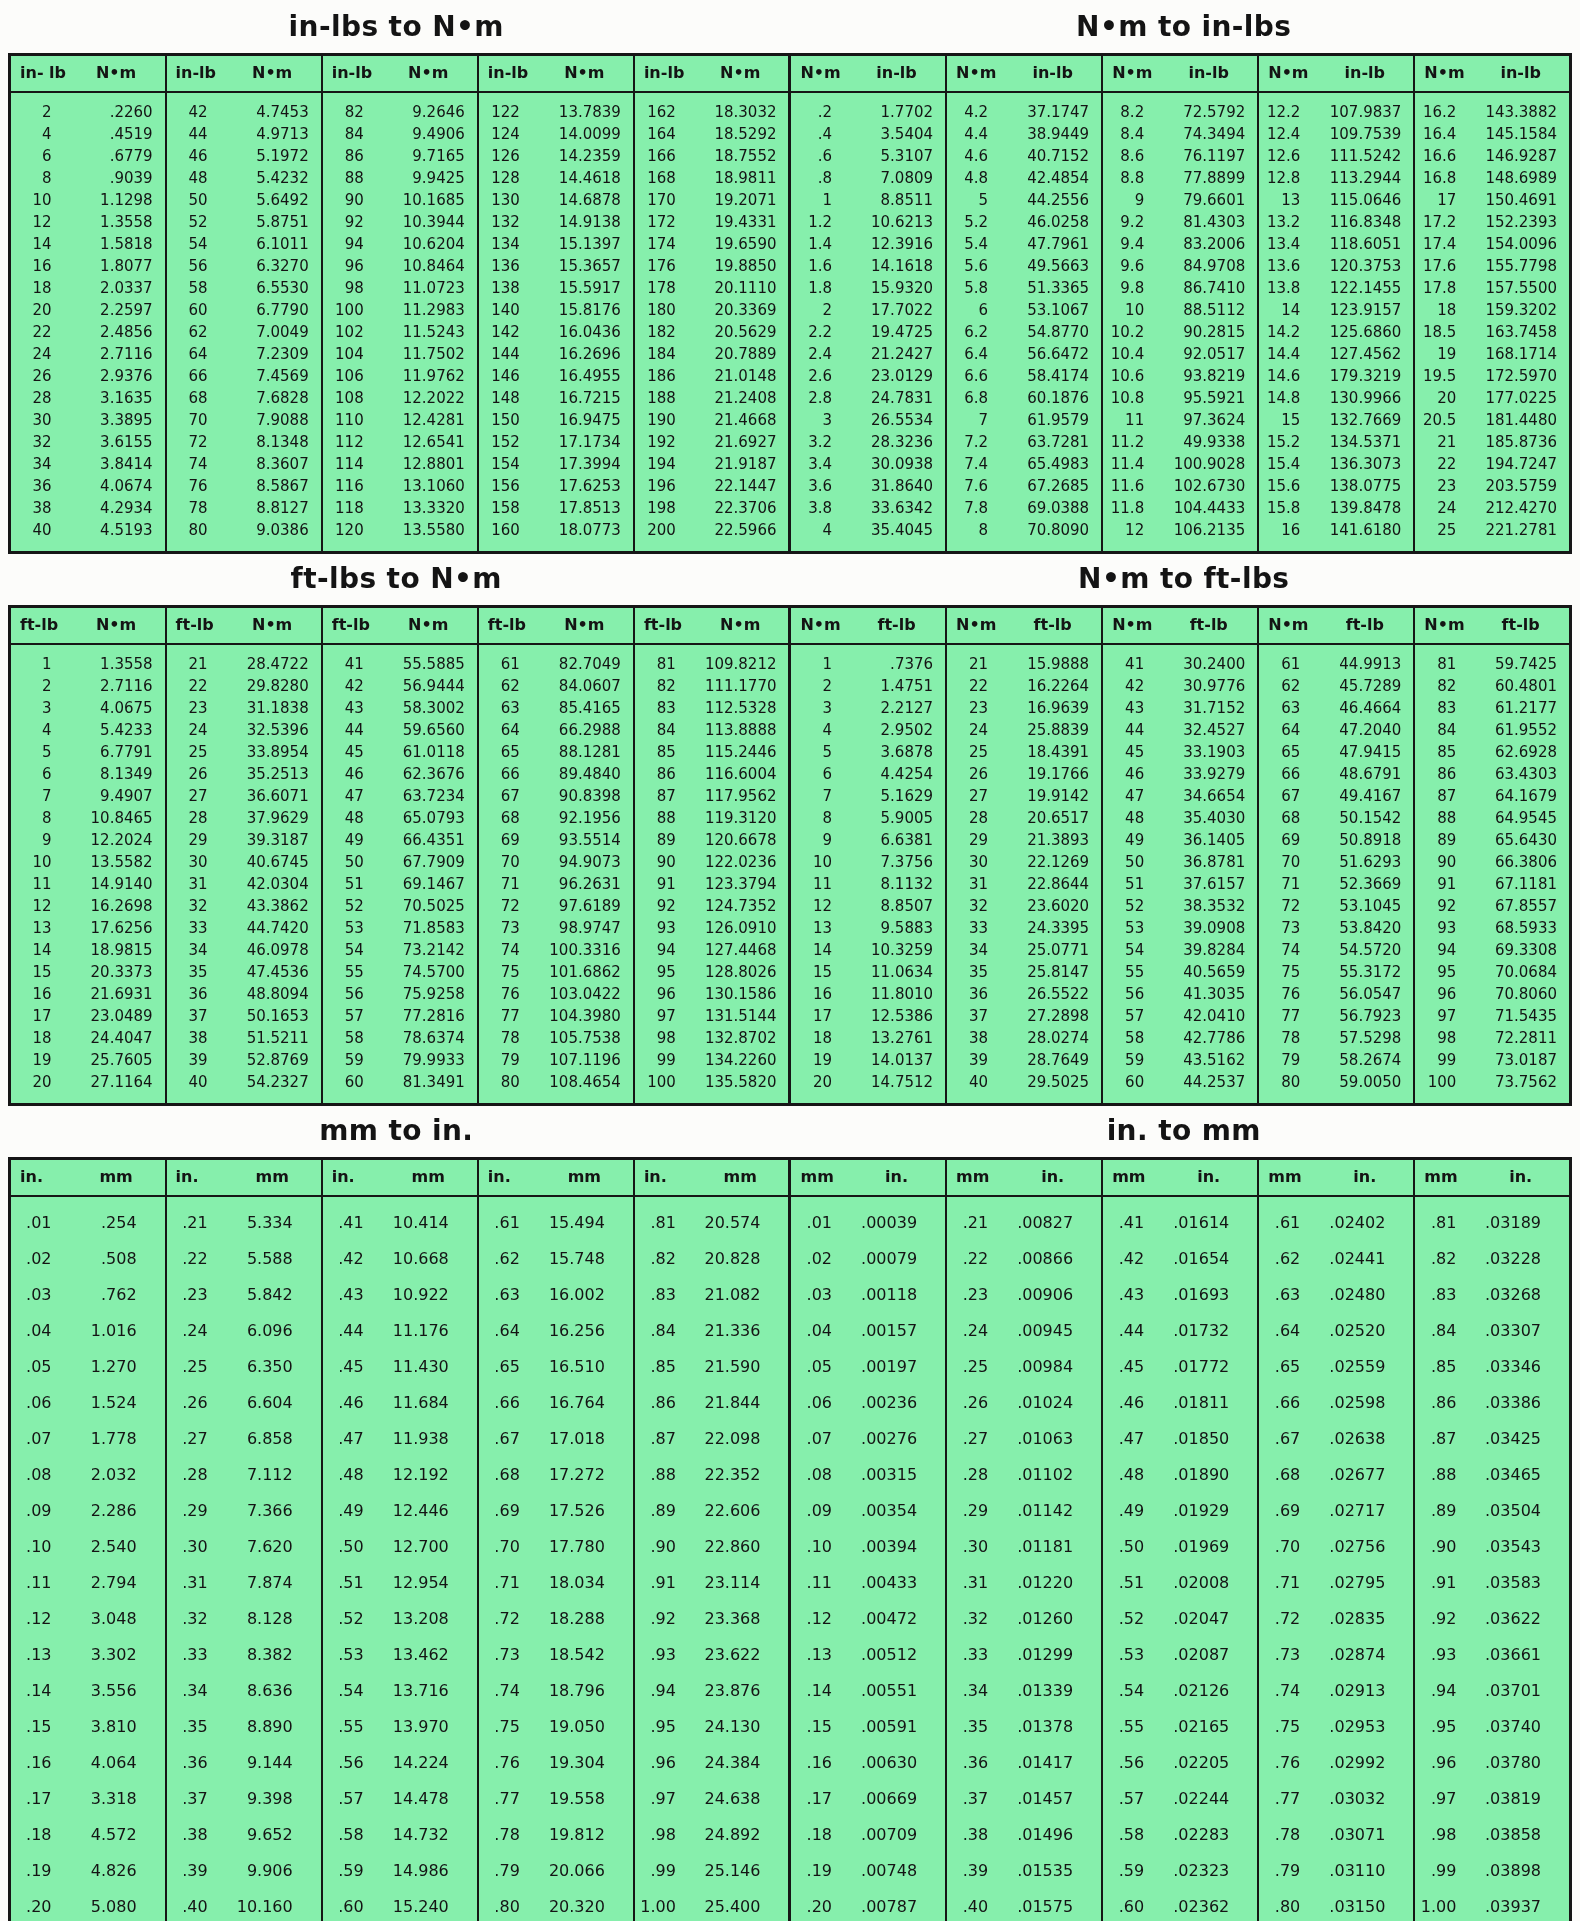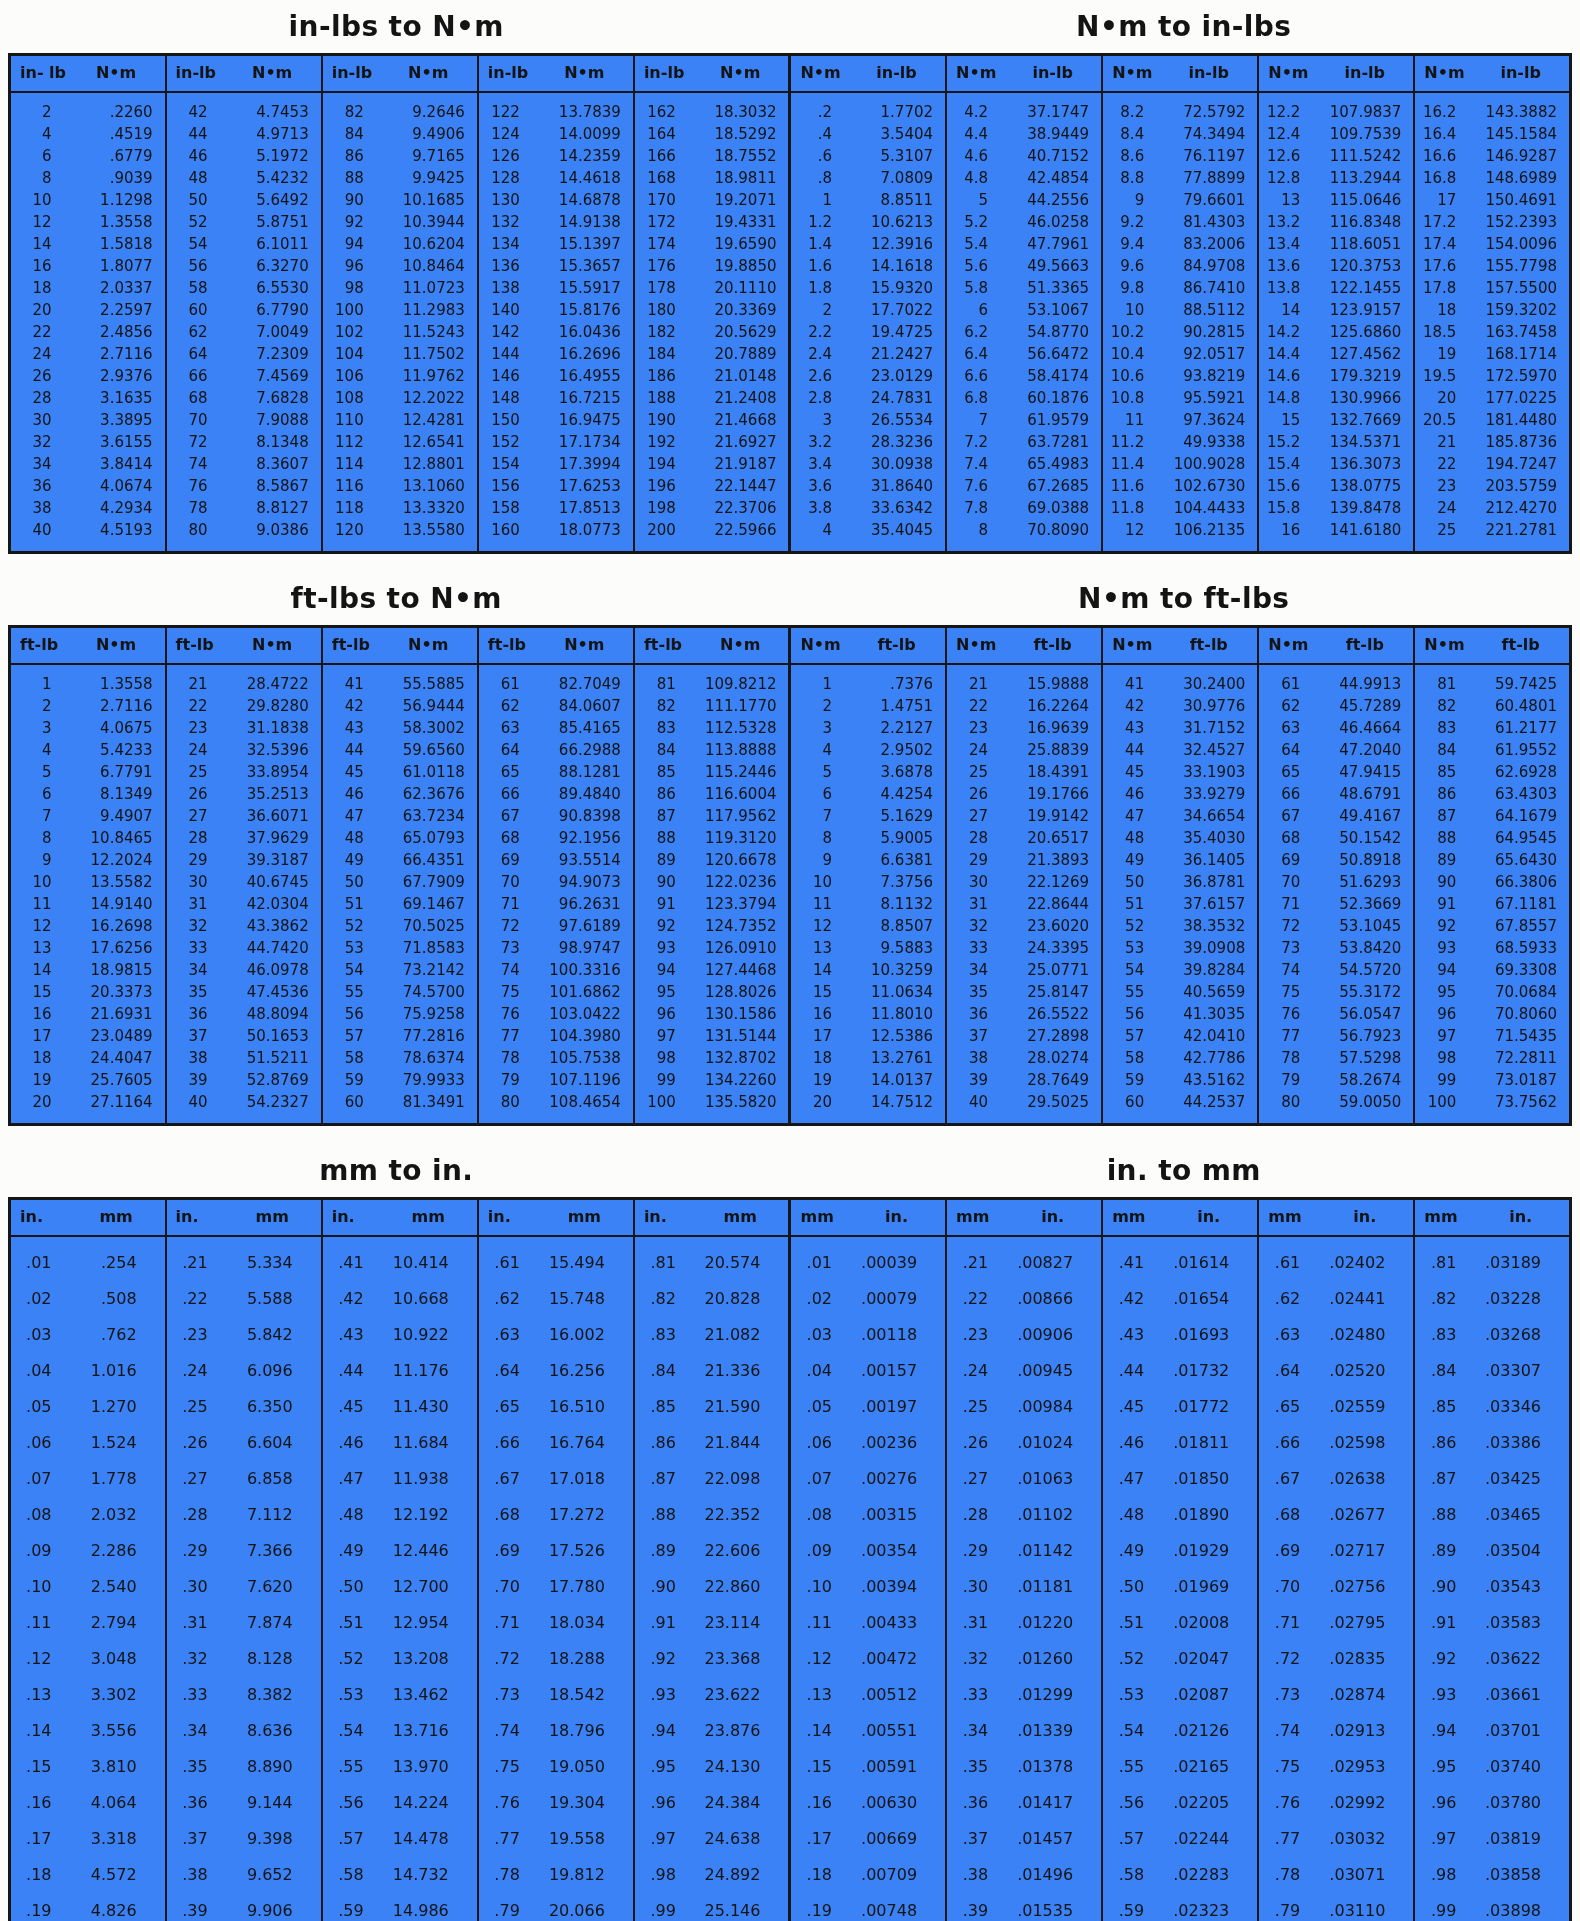--- a/index.html
+++ b/index.html
@@ -4,25 +4,25 @@
 <style>
   html,body{margin:0;padding:0;}
   body{
     width:1580px;height:1921px;overflow:hidden;
     background:#fcfcfa;color:#141414;
     font-family:"DejaVu Sans","Liberation Sans",sans-serif;
   }
   .page{padding:10px 8px 0 8px;}
   .titles{display:flex;margin-bottom:10px;gap:11px;}
   .titles .half{width:50%;text-align:center;font-weight:700;font-size:28px;letter-spacing:.4px;}
-  .conv-section{margin-top:28px;}
+  .conv-section{margin-top:8px;}
   .conv-section:first-of-type{margin-top:0;}
   table.conv-table{
     width:1564px;border-collapse:collapse;table-layout:fixed;
-    border:3px solid #161616;background:#3b82f6;
+    border:3px solid #161616;background:#86efac;
   }
   col.c-lbl{width:58px;}
   col.c-val{width:98px;}
   .conv-table th{
     border-bottom:2.5px solid #161616;
     font-weight:700;font-size:16px;padding:7px 4px 9px 4px;white-space:nowrap;
   }
   .conv-table th.lbl{text-align:left;padding-left:9px;}
   .conv-table th.val{text-align:center;}
   .conv-table td{white-space:nowrap;}

